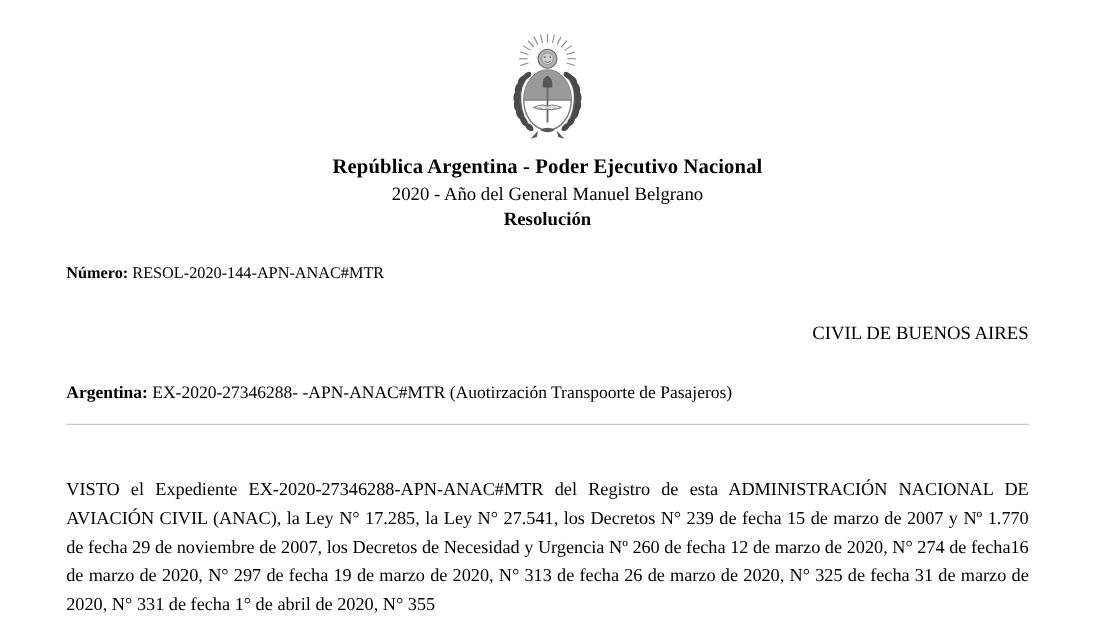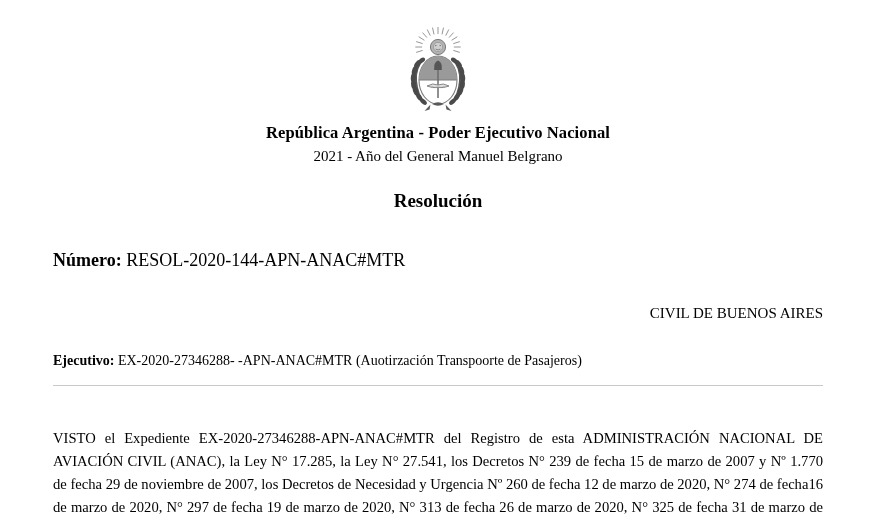--- a/index.html
+++ b/index.html
@@ -49,33 +49,32 @@
   }
   .heading .motto {
     font-size: 15px;
     font-weight: normal;
     line-height: 1.5;
     margin-top: 1px;
   }
 
   .doc-type {
     text-align: center;
-    font-size: 19px;
+    font-size: 15px;
     font-weight: bold;
-    margin-top: 22px;
   }
 
   
   .content {
     padding: 0 53px;
   }
   .field-row {
-    font-size: 18px;
+    font-size: 13px;
     line-height: 1.4;
-    margin-top: 36px;
+    margin-top: 24px;
   }
   .field-label {
     font-weight: bold;
   }
   .field-value {
     font-weight: normal;
   }
 
   .place-block {
     text-align: right;
@@ -183,38 +182,38 @@
       <path d="M48.5 62.2 Q45 64.8 42 63.3" stroke="#8a8a8a" stroke-width="0.6" fill="none"></path>
 
       <path d="M36 80 Q42 76.5 48 80 Q42 83.5 36 80 Z" fill="#5a5a5a"></path>
       <path d="M34.5 80.5 L28.5 87 L33.5 85.5 Z" fill="#5a5a5a"></path>
       <path d="M49.5 80.5 L55.5 87 L50.5 85.5 Z" fill="#5a5a5a"></path>
     </svg>
   </div>
 
   <div class="heading">
     <div class="org">República Argentina - Poder Ejecutivo Nacional</div>
-    <div class="motto">2021 - Año del General Manuel Belgrano</div>
+    <div class="motto">2020 - Año del General Manuel Belgrano</div>
   </div>
 
   <div class="doc-type">Resolución</div>
 
   <div class="content">
 
     <div class="field-row">
       <span class="field-label">Número:</span>
       <span class="field-value">RESOL-2020-144-APN-ANAC#MTR</span>
     </div>
 
     <div class="place-block">
       <span class="city">CIVIL DE BUENOS AIRES</span>
     </div>
 
     <div class="reference-row">
-      <span class="field-label">Ejecutivo:</span>
+      <span class="field-label">Argentina:</span>
       <span class="field-value">EX-2020-27346288- -APN-ANAC#MTR (Auotirzación Transpoorte de Pasajeros)</span>
     </div>
 
     <div class="rule"></div>
 
     <div class="body-text">
       <p>VISTO el Expediente EX-2020-27346288-APN-ANAC#MTR del Registro de esta ADMINISTRACIÓN NACIONAL DE AVIACIÓN CIVIL (ANAC), la Ley N° 17.285, la Ley N° 27.541, los Decretos N° 239 de fecha 15 de marzo de 2007 y Nº 1.770 de fecha 29 de noviembre de 2007, los Decretos de Necesidad y Urgencia Nº 260 de fecha 12 de marzo de 2020, N° 274 de fecha16 de marzo de 2020, N° 297 de fecha 19 de marzo de 2020, N° 313 de fecha 26 de marzo de 2020, N° 325 de fecha 31 de marzo de 2020, N° 331 de fecha 1° de abril de 2020, N° 355</p>
     </div>
 
   </div>

